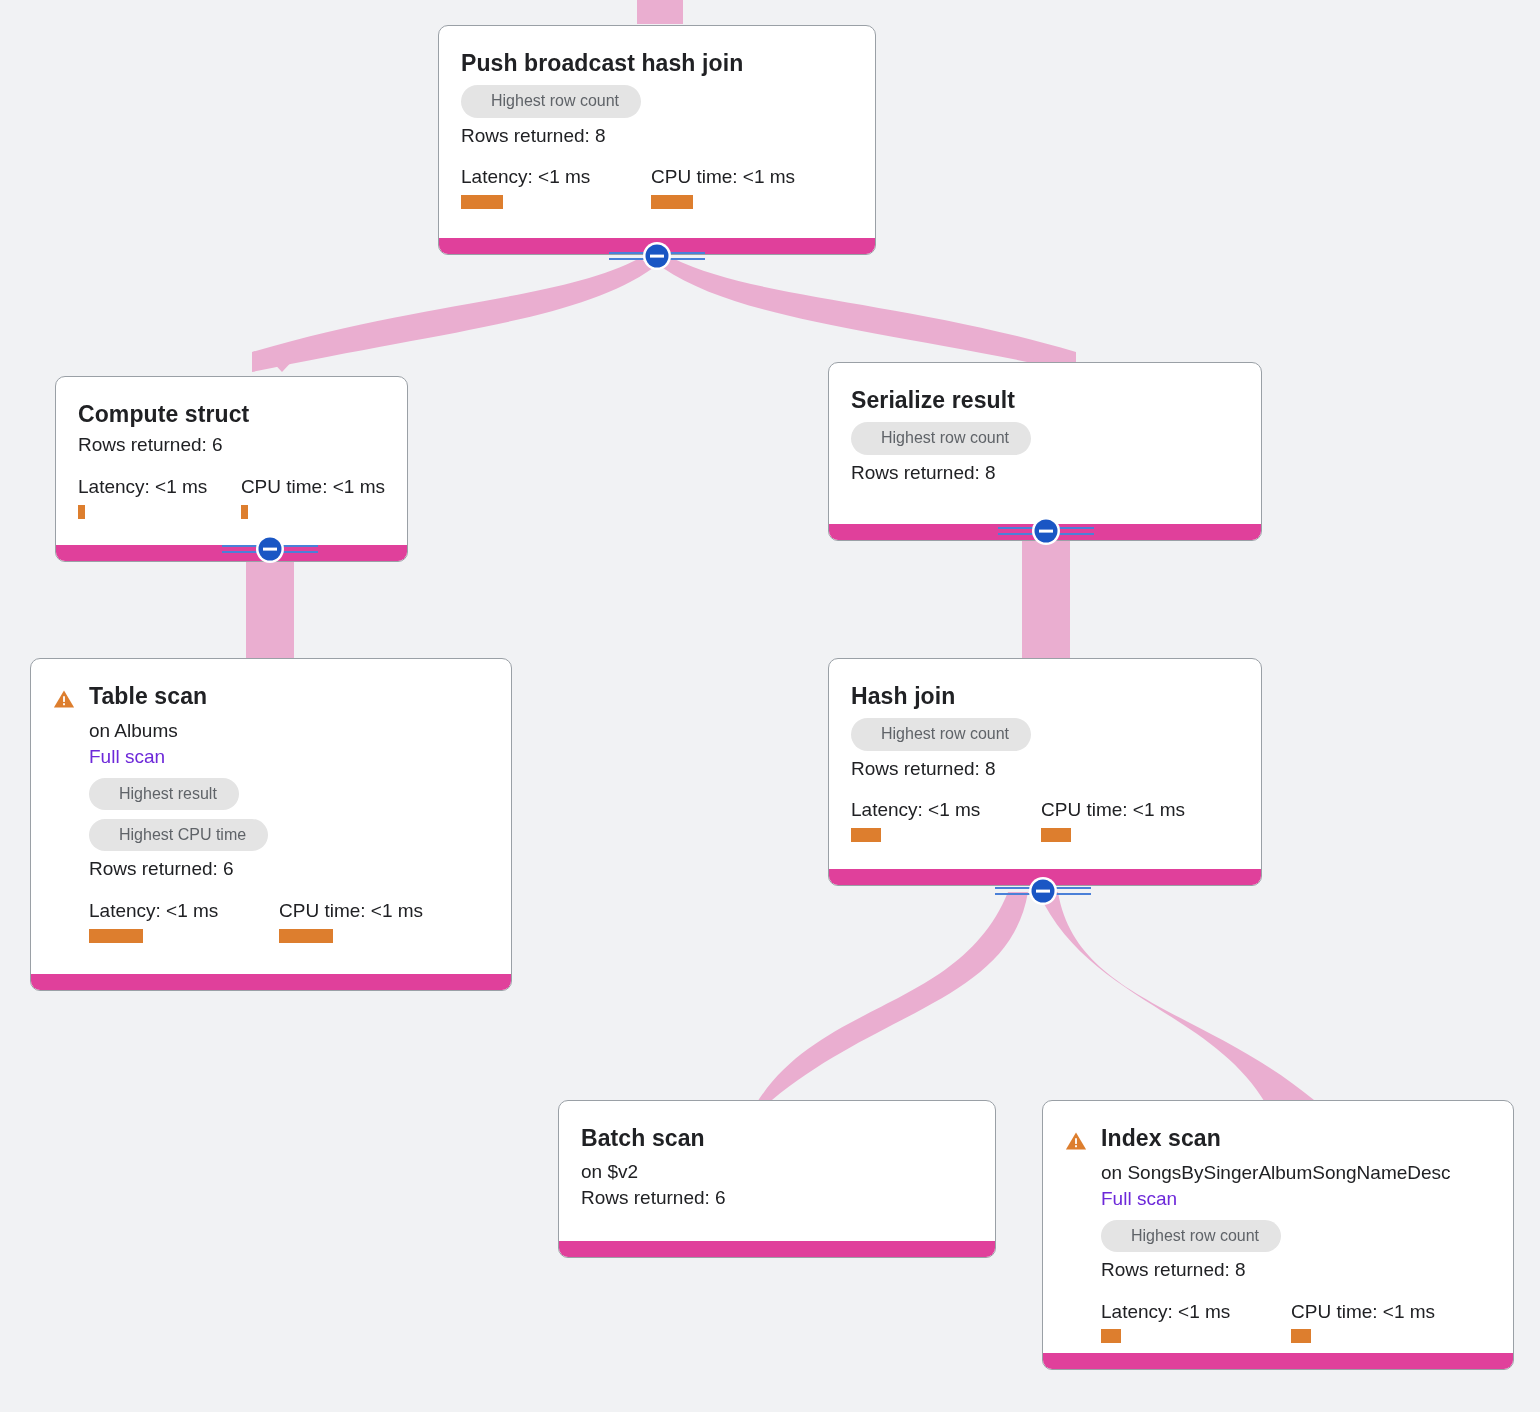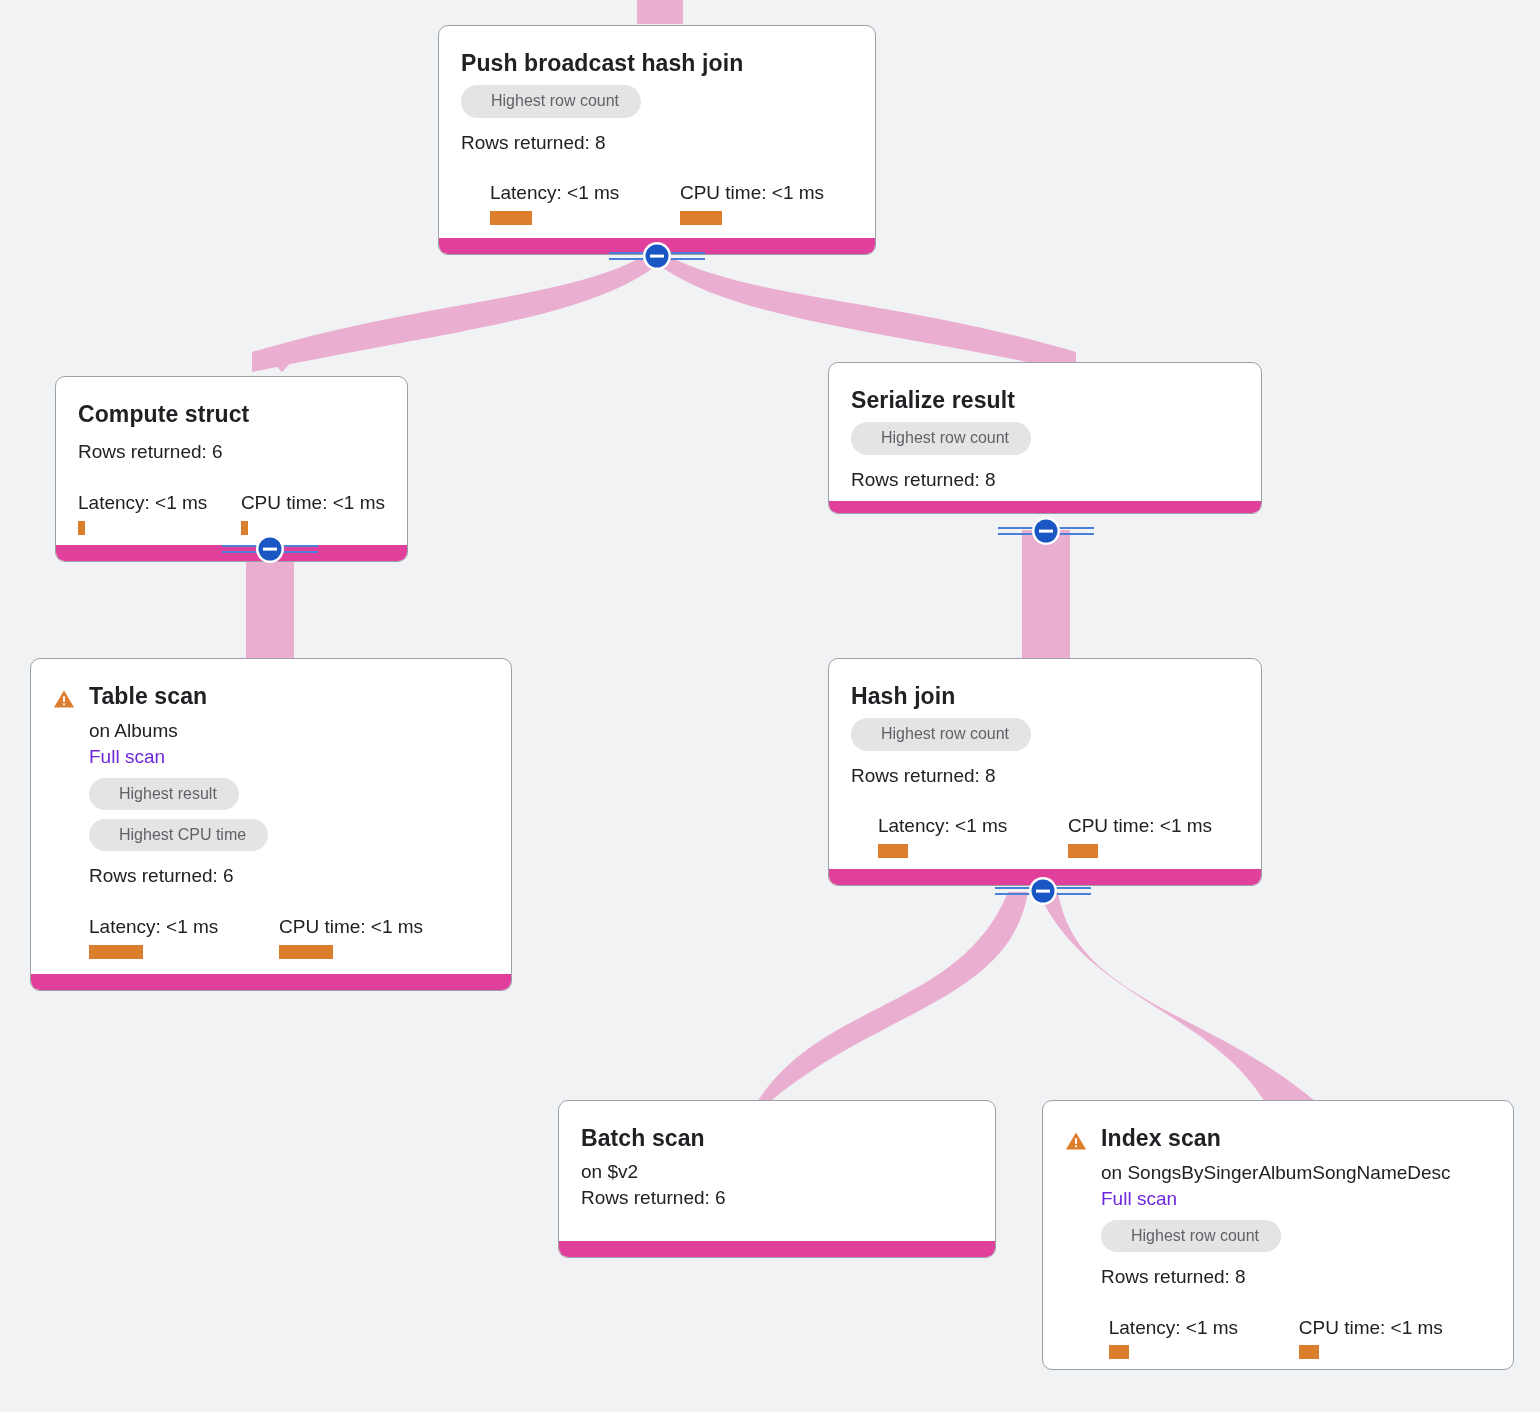--- a/index.html
+++ b/index.html
@@ -90,29 +90,28 @@
     font-size: 16px;
     border-radius: 999px;
     padding: 6px 22px 7px 30px;
     margin-top: 9px;
     line-height: 1.2;
     white-space: nowrap;
   }
   .rows {
     font-size: 19px;
     color: #202124;
-    margin-top: 14px;
+    margin-top: 7px;
     line-height: 1.2;
   }
 
   .metrics {
     display: flex;
-    margin-top: 28px;
+    margin-top: 19px;
     width: 100%;
-    justify-content: center;
   }
   .metric {
     display: flex;
     flex-direction: column;
   }
   .metric-label {
     font-size: 19px;
     color: #202124;
     line-height: 1.2;
     white-space: nowrap;
@@ -203,21 +202,21 @@
         </div>
         <div class="metric">
           <div class="metric-label">CPU time: &lt;1 ms</div>
           <div class="metric-bar" style="width:7px;"></div>
         </div>
       </div>
     </div>
     <div class="node-foot"></div>
   </div>
 
-  <div class="node" style="left:828px; top:362px; width:434px; height:152px;">
+  <div class="node" style="left:828px; top:362px; width:434px; height:179px;">
     <div class="node-body">
       <div class="title-row">
         <div class="node-title">Serialize result</div>
       </div>
       <span class="badge">Highest row count</span>
       <div class="rows">Rows returned: 8</div>
     </div>
     <div class="node-foot"></div>
   </div>
 

